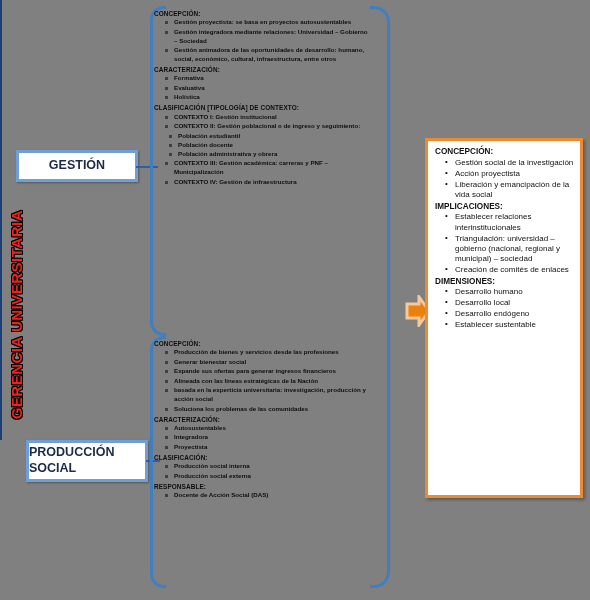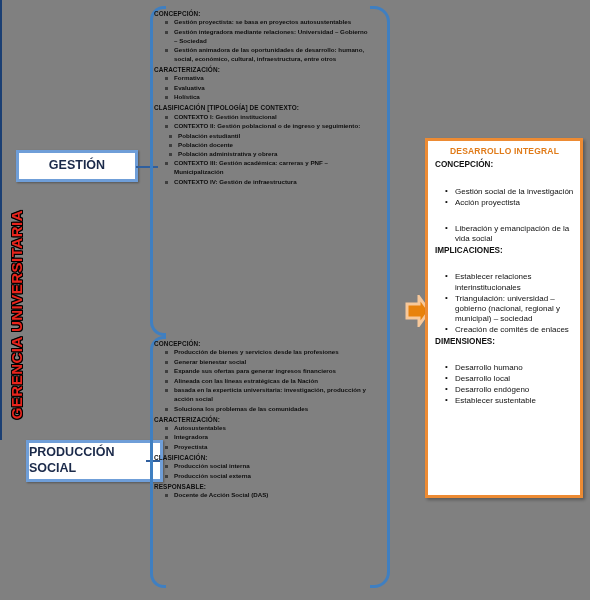--- a/index.html
+++ b/index.html
@@ -58,21 +58,21 @@
   }
   #box-gestion {
     left: 16px;
     top: 150px;
     width: 122px;
     height: 32px;
   }
   #box-produccion {
     left: 26px;
     top: 440px;
-    width: 137px;
+    width: 122px;
     height: 42px;
   }
 
   
   .connector {
     position: absolute;
     background: #2f5f9e;
     height: 2px;
   }
   #conn-gestion { left: 136px; top: 166px; width: 22px; }
@@ -214,21 +214,21 @@
     margin-bottom: 3px;
     letter-spacing: 0.2px;
   }
   #right-panel .rp-head {
     font-weight: bold;
     font-size: 8.2px;
     margin: 1px 0 0 0;
     color: #111;
   }
   #right-panel ul {
-    margin: 16px 0 1px 0;
+    margin: 0 0 1px 0;
     padding-left: 20px;
     list-style: none;
   }
   #right-panel ul > li {
     position: relative;
     font-size: 8px;
     margin-bottom: 0.5px;
     color: #111;
   }
   #right-panel ul > li::before {
@@ -327,21 +327,20 @@
 
 </div>
 
 <div id="orange-arrow">
   <svg width="26" height="32" viewBox="0 0 26 32">
     <polygon points="2,9 14,9 14,2 24,16 14,30 14,23 2,23" fill="#e8820c" stroke="#f7c89a" stroke-width="3"></polygon>
   </svg>
 </div>
 
 <div id="right-panel">
-  <div class="rp-title">DESARROLLO INTEGRAL</div>
 
   <div class="rp-head">CONCEPCIÓN:</div>
   <ul>
     <li>Gestión social de la investigación</li>
     <li>Acción proyectista</li>
   </ul>
 
   <ul>
     <li>Liberación y emancipación de la vida social</li>
   </ul>

